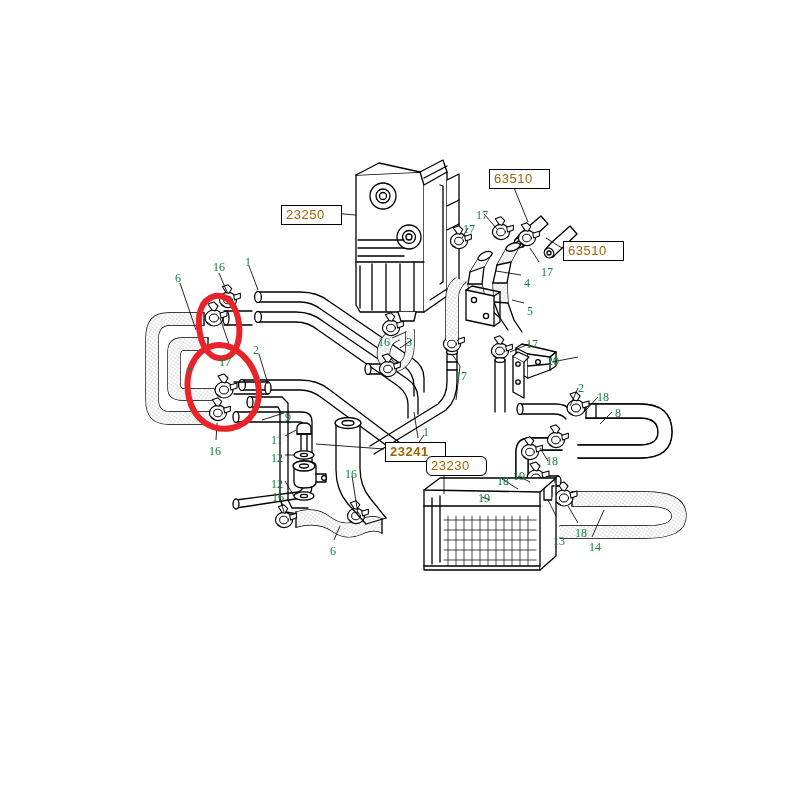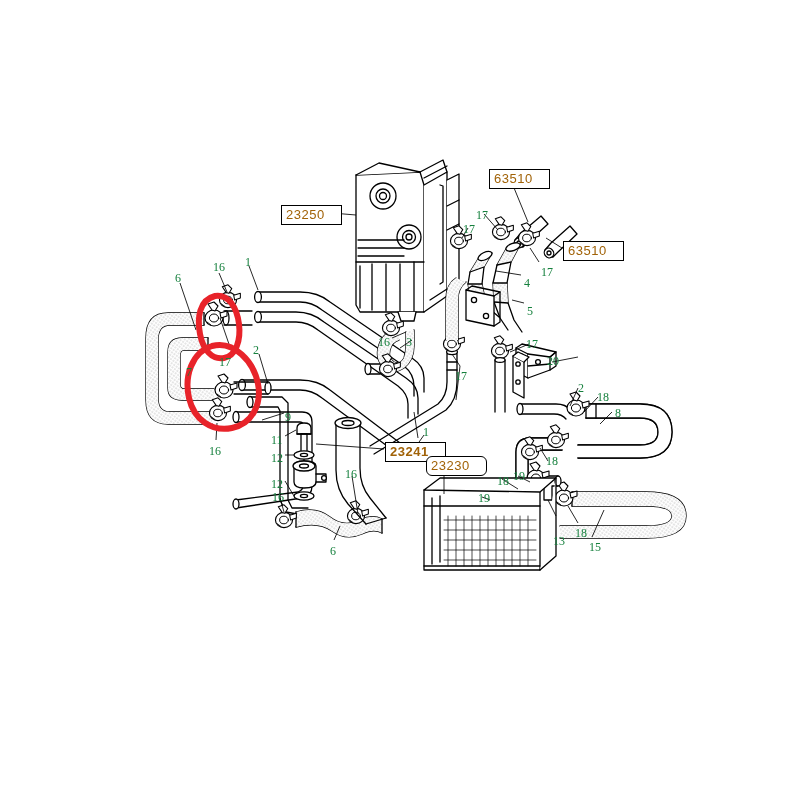--- a/index.html
+++ b/index.html
@@ -443,15 +443,15 @@
 <div class="callout" style="left:547px;top:355px;">20</div>
 <div class="callout" style="left:578px;top:382px;">2</div>
 <div class="callout" style="left:597px;top:391px;">18</div>
 <div class="callout" style="left:615px;top:407px;">8</div>
 <div class="callout" style="left:546px;top:455px;">18</div>
 <div class="callout" style="left:497px;top:475px;">18</div>
 <div class="callout" style="left:513px;top:470px;">19</div>
 <div class="callout" style="left:478px;top:492px;">19</div>
 <div class="callout" style="left:553px;top:535px;">13</div>
 <div class="callout" style="left:575px;top:527px;">18</div>
-<div class="callout" style="left:589px;top:541px;">15</div>
+<div class="callout" style="left:589px;top:541px;">14</div>
 
 </div>
 
 </body></html>

